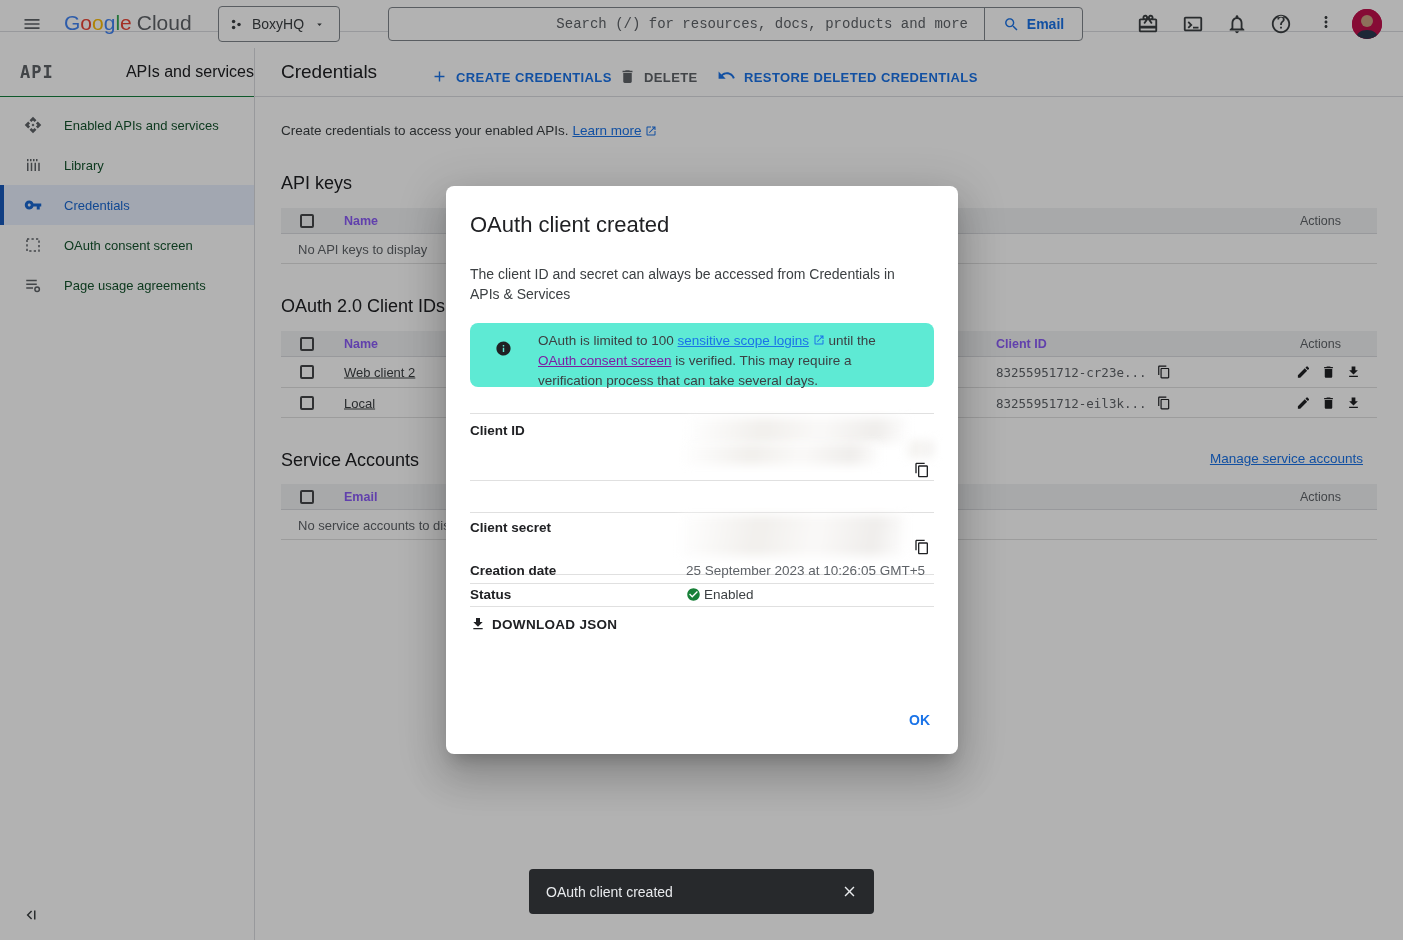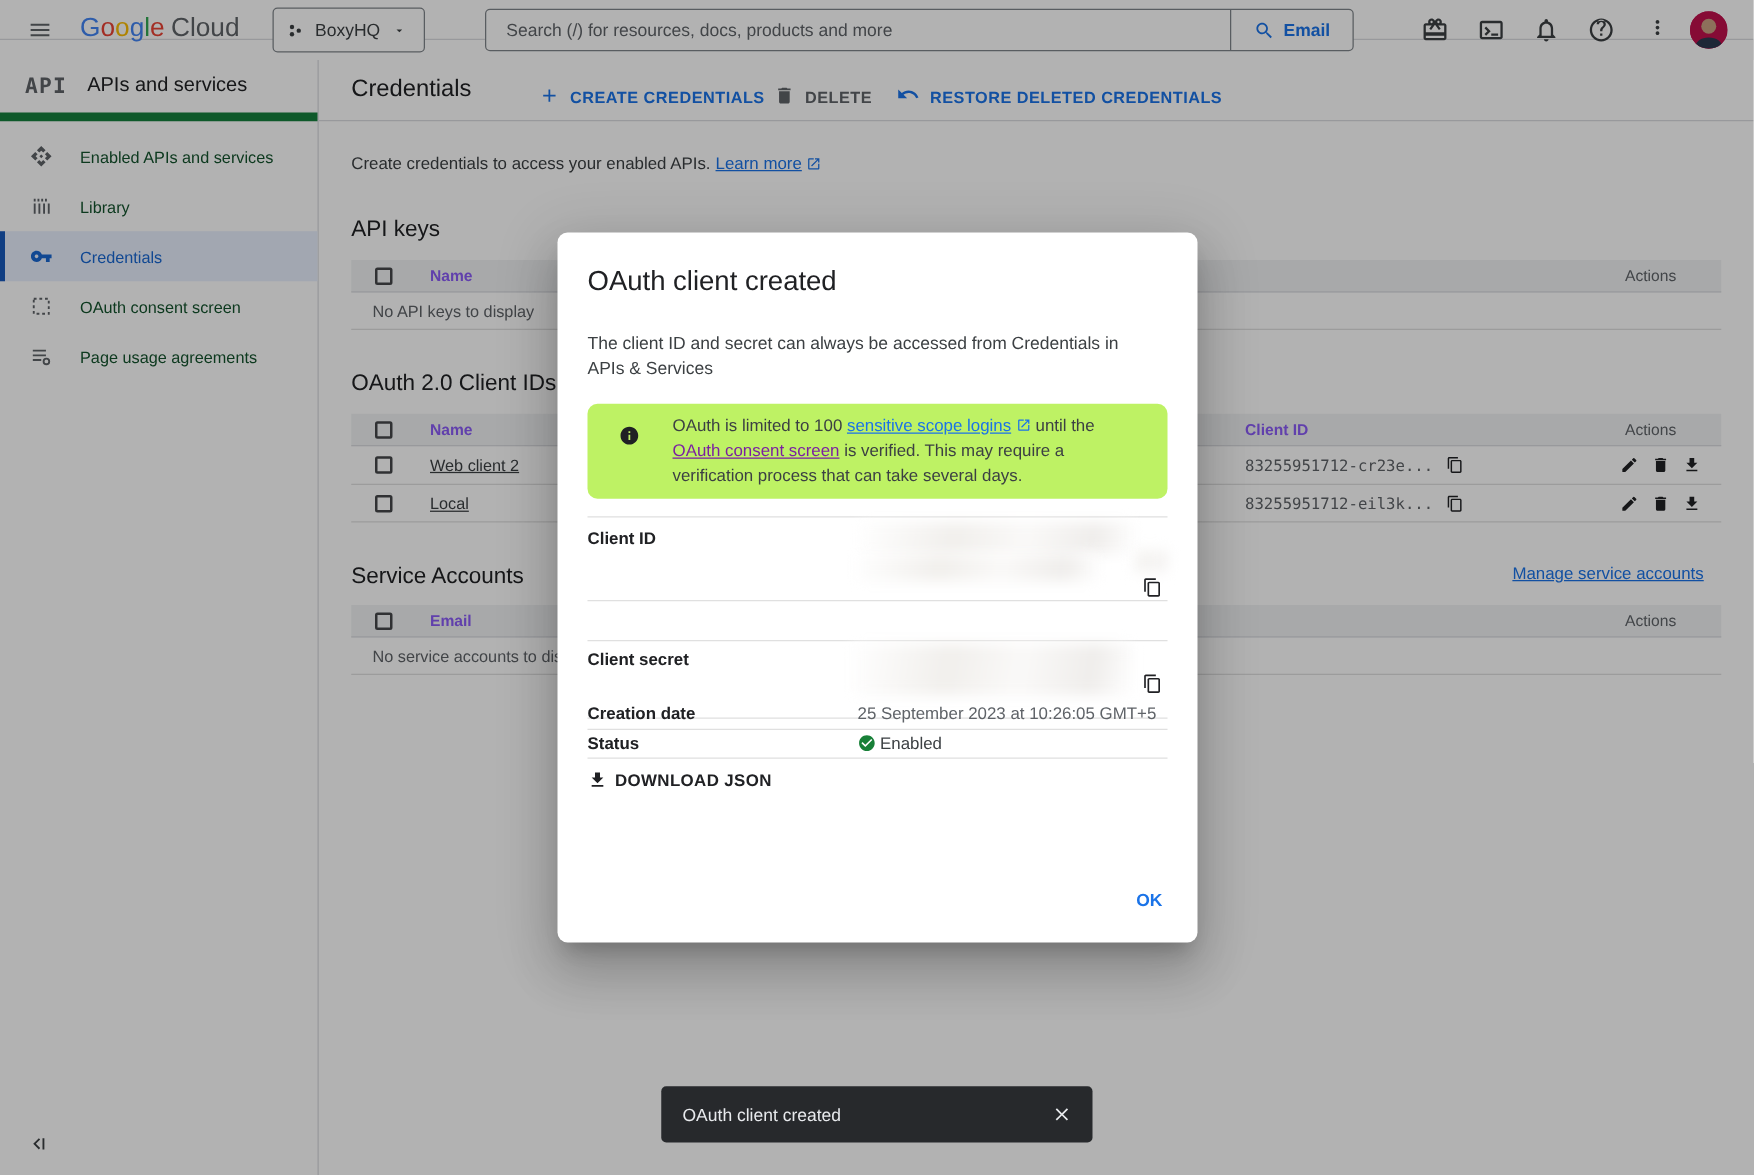--- a/index.html
+++ b/index.html
@@ -9,29 +9,29 @@
 
   
   .topbar { position:absolute; left:0; top:0; width:1403px; height:32px; background:#fff; border-bottom:1px solid #dadce0; z-index:1; }
   .hamburger { position:absolute; left:22px; top:14px; width:20px; height:20px; color:#5f6368; cursor:pointer; }
   .gc-logo { position:absolute; left:64px; top:11px; font-size:21px; letter-spacing:0; }
   .gc-logo .cl { color:#5f6368; margin-left:5px; }
   .c-blue{color:#4285F4}.c-red{color:#EA4335}.c-yel{color:#FBBC05}.c-grn{color:#34A853}
   .proj-btn { position:absolute; left:218px; top:6px; height:36px; width:122px; border:1px solid #80868b; border-radius:4px; display:flex; align-items:center; padding:0 10px; background:#fff; cursor:pointer; }
   .proj-btn .plabel { font-size:14px; color:#3c4043; margin:0 10px 0 8px; }
   .searchbox { position:absolute; left:388px; top:7px; width:695px; height:34px; border:1px solid #80868b; border-radius:4px; display:flex; background:#fff; }
-  .searchbox input { flex:1; border:none; outline:none; background:transparent; padding:0 16px; font-size:14px; color:#3c4043; font-family:Liberation Sans, sans-serif; }
+  .searchbox input { flex:1; border:none; outline:none; background:transparent; padding:0 16px; font-size:14px; color:#3c4043; font-family:Liberation Mono, monospace;text-align:right; }
   .searchbox input::placeholder { color:#5f6368; }
   .search-btn { width:98px; border-left:1px solid #80868b; display:flex; align-items:center; justify-content:center; gap:7px; color:#1a73e8; font-size:14px; font-weight:bold; cursor:pointer; }
   .tb-ico { position:absolute; top:13px; width:22px; height:22px; color:#3c4043; cursor:pointer; }
   .avatar { position:absolute; left:1352px; top:9px; width:30px; height:30px; border-radius:50%; background:#c0104d; overflow:hidden; cursor:pointer; }
 
   
   .sidebar { position:absolute; left:0; top:48px; width:255px; height:892px; background:#fff; border-right:1px solid #dadce0; z-index:1; }
-  .side-head { height:49px; border-bottom:7px solid #15803d; display:flex; align-items:center; }
+  .side-head { height:49px; border-bottom:1px solid #15803d; display:flex; align-items:center;justify-content:space-between; }
   .api-glyph { font-family:"DejaVu Sans Mono",monospace; font-weight:bold; font-size:17px; color:#5f6368; margin-left:20px; letter-spacing:1px; }
   .side-title { font-size:16px; color:#202124; margin-left:16px; }
   .side-item { height:40px; display:flex; align-items:center; position:relative; cursor:pointer; }
   .side-item .ic { width:18px; height:18px; color:#5f6368; margin-left:24px; }
   .side-item .lbl { font-size:13px; color:#14532d; margin-left:22px; }
   .side-item.sel { background:#e8f0fe; }
   .side-item.sel::before { content:""; position:absolute; left:0; top:0; bottom:0; width:4px; background:#185abc; }
   .side-item.sel .ic, .side-item.sel .lbl { color:#1967d2; }
   .collapse-btn { position:absolute; left:22px; bottom:16px; width:18px; height:18px; color:#3c4043; cursor:pointer; }
 
@@ -61,21 +61,21 @@
   .copy-ic { width:14px; height:14px; color:#202124; cursor:pointer; }
   .row-actions { position:absolute; right:16px; top:50%; transform:translateY(-50%); display:flex; gap:10px; }
   .row-actions .aic { width:15px; height:15px; color:#202124; cursor:pointer; }
 
   
   .scrim { position:absolute; inset:0; background:rgba(0,0,0,0.30); z-index:10; }
   .dialog { position:absolute; left:446px; top:186px; width:512px; height:568px; background:#fff; border-radius:8px; z-index:20;
             box-shadow:0 11px 15px -7px rgba(0,0,0,.2), 0 24px 38px 3px rgba(0,0,0,.14), 0 9px 46px 8px rgba(0,0,0,.12); }
   .dlg-title { position:absolute; left:24px; top:26px; font-size:22px; color:#202124; }
   .dlg-sub { position:absolute; left:24px; top:78px; width:444px; font-size:14px; line-height:20px; color:#3c4043; }
-  .notice { position:absolute; left:24px; top:137px; width:464px; height:76px; background:#bef264; border-radius:8px; }
+  .notice { position:absolute; left:24px; top:137px; width:464px; height:64px; background:#5eead4; border-radius:8px; }
   .notice .nic { position:absolute; left:25px; top:17px; width:17px; height:17px; color:#202124; }
   .notice .ntxt { position:absolute; left:68px; top:8px; width:372px; font-size:13.5px; line-height:20px; color:#3c4043; }
   .ext-ic { display:inline-block; width:12px; height:12px; color:#1a73e8; vertical-align:-1px; }
   .drow { position:absolute; left:24px; width:464px; border-bottom:1px solid #e0e0e0; }
   .dlabel { position:absolute; left:0; font-size:13.5px; font-weight:bold; color:#202124; }
   .dval { position:absolute; left:216px; font-size:13.5px; color:#5f6368; }
   .blurbox { position:absolute; background:linear-gradient(100deg,#ffffff 0%,#f1efec 35%,#faf9f8 60%,#efedeb 85%,#ffffff 100%); filter:blur(5px); border-radius:4px; }
   .copy-abs { position:absolute; width:16px; height:16px; color:#202124; cursor:pointer; }
   .status-ic { position:absolute; left:216px; top:3px; width:15px; height:15px; color:#188038; }
   .dl-btn { position:absolute; left:24px; top:430px; display:flex; align-items:center; gap:6px; font-size:13.5px; font-weight:bold; letter-spacing:.3px; color:#202124; cursor:pointer; }

